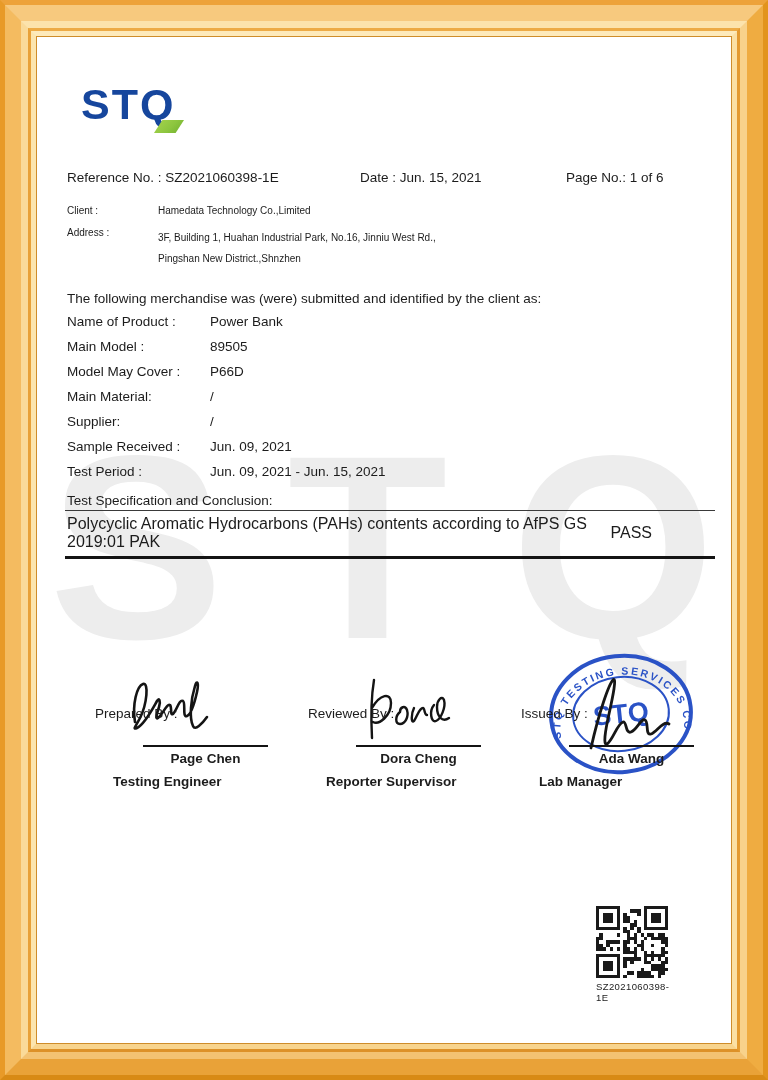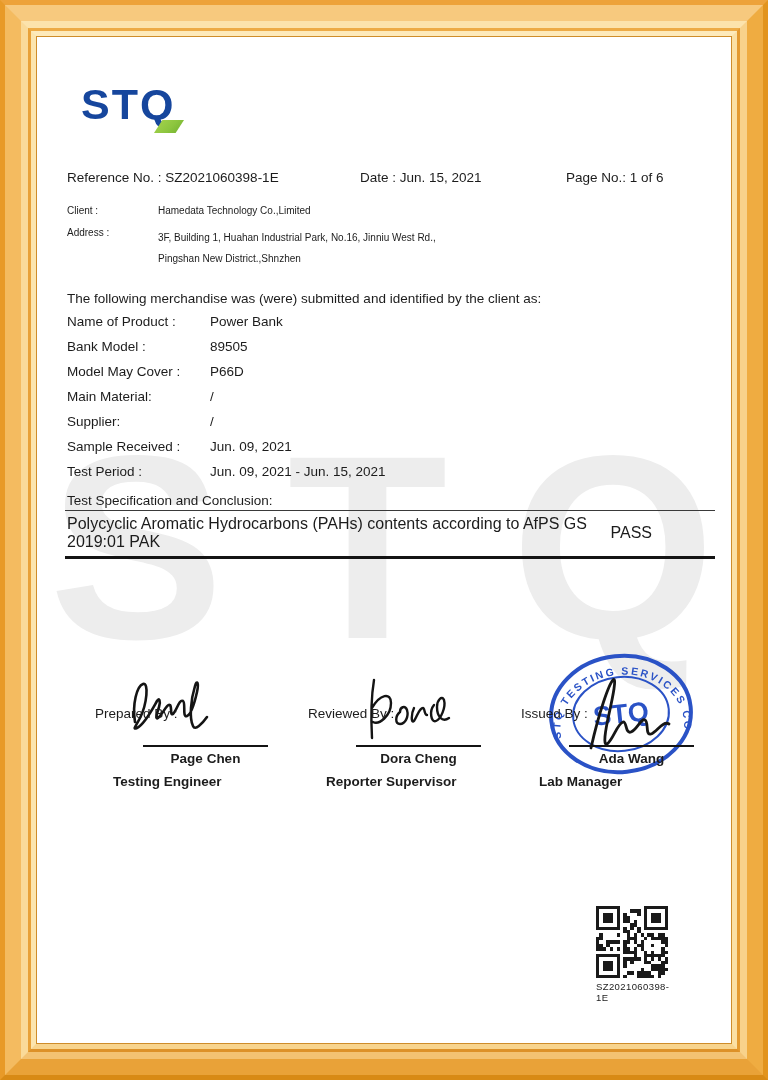--- a/index.html
+++ b/index.html
@@ -108,21 +108,21 @@
         <span>Pingshan New District.,Shnzhen</span></span>
     </div>
 
     <div class="intro">The following merchandise was (were) submitted and identified by the client as:</div>
 
     <div class="fields">
       <div class="frow">
         <span class="lbl w143">Name of Product :</span><span class="val">Power Bank</span>
       </div>
       <div class="frow">
-        <span class="lbl w143">Bank Model :</span><span class="val">89505</span>
+        <span class="lbl w143">Main Model :</span><span class="val">89505</span>
       </div>
       <div class="frow">
         <span class="lbl w143">Model May Cover :</span><span class="val">P66D</span>
       </div>
       <div class="frow">
         <span class="lbl w143">Main Material:</span><span class="val">/</span>
       </div>
       <div class="frow">
         <span class="lbl w143">Supplier:</span><span class="val">/</span>
       </div>

